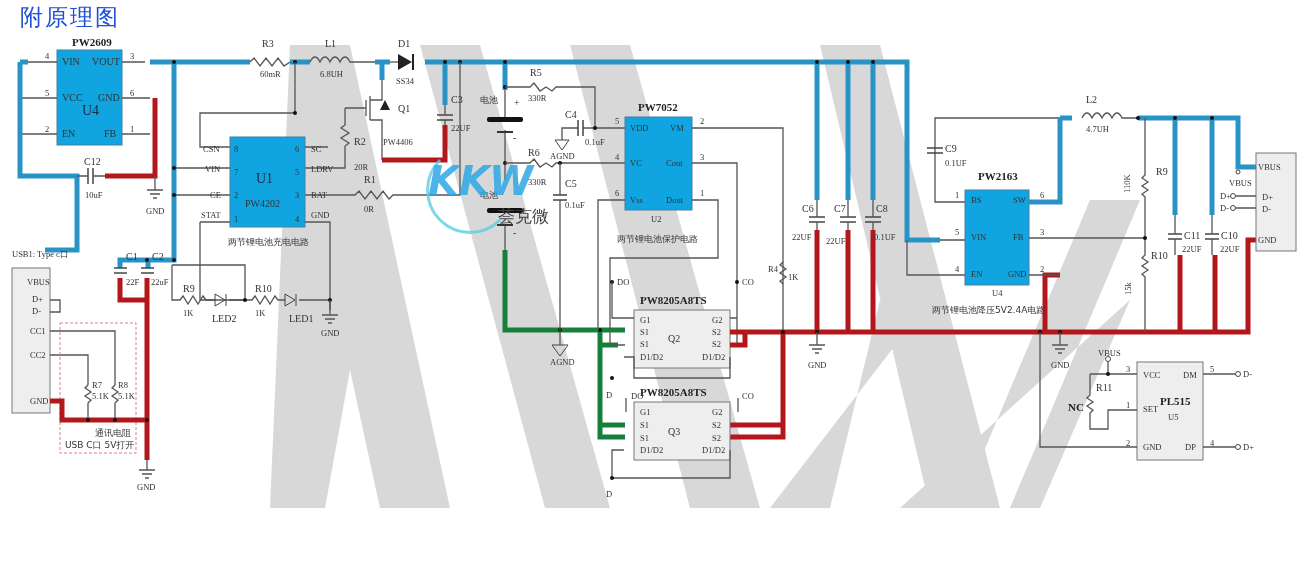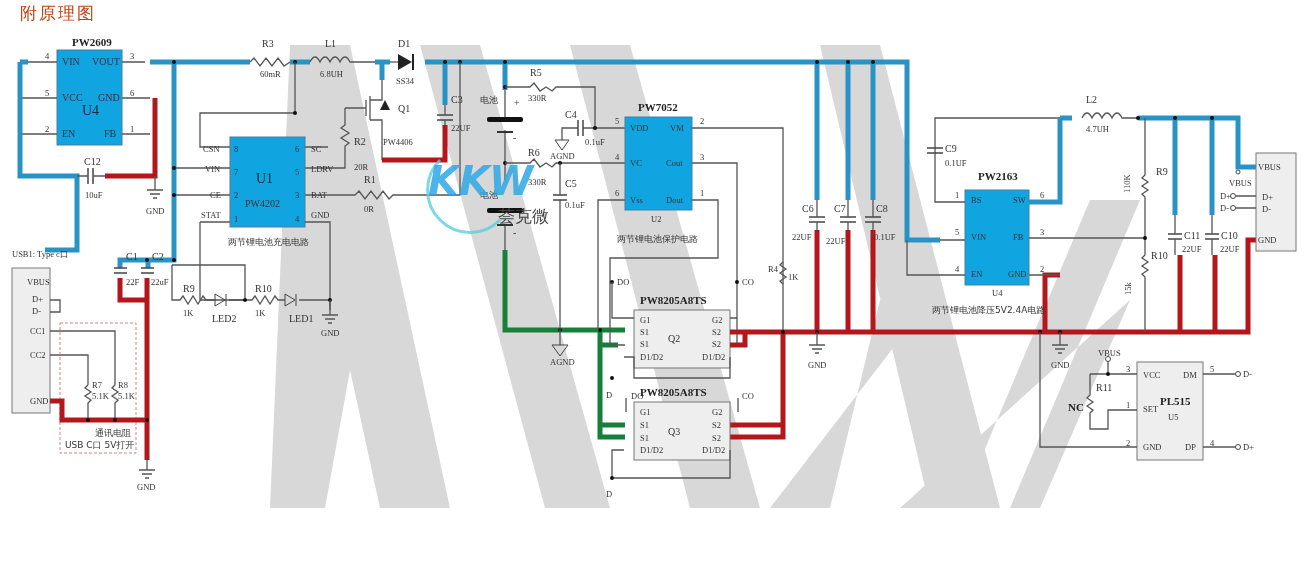--- a/index.html
+++ b/index.html
@@ -1,17 +1,17 @@
 <!DOCTYPE html>
 <html><head>
 <meta charset="utf-8">
 <style>
   html, body { margin:0; padding:0; background:#ffffff; }
   body { width:1314px; height:584px; overflow:hidden; position:relative; font-family:"DejaVu Serif", serif; }
-  #title { position:absolute; left:20px; top:2px; font-family:"DejaVu Sans", sans-serif; font-size:17px; color:#c2410c; letter-spacing:2px; }
+  #title { position:absolute; left:20px; top:2px; font-family:"DejaVu Sans", sans-serif; font-size:23px; color:#1d4ed8; letter-spacing:2px; }
   svg#sch { position:absolute; left:0; top:0; }
   .wm { fill:#d8d8d8; }
   .w { stroke:#555; stroke-width:1.3; fill:none; }
   .b { stroke:#2a93c6; stroke-width:5; fill:none; stroke-linecap:butt; }
   .r { stroke:#b3161b; stroke-width:5; fill:none; }
   .g { stroke:#16803a; stroke-width:5; fill:none; }
   .ic { fill:#10a4e0; stroke:#4a7fa0; stroke-width:1; }
   .box { fill:#eeeeee; stroke:#777; stroke-width:1; }
   .lbl { font-family:"Liberation Serif", serif; font-size:10px; fill:#333; }
   .lbls { font-family:"Liberation Serif", serif; font-size:8.5px; fill:#333; }

